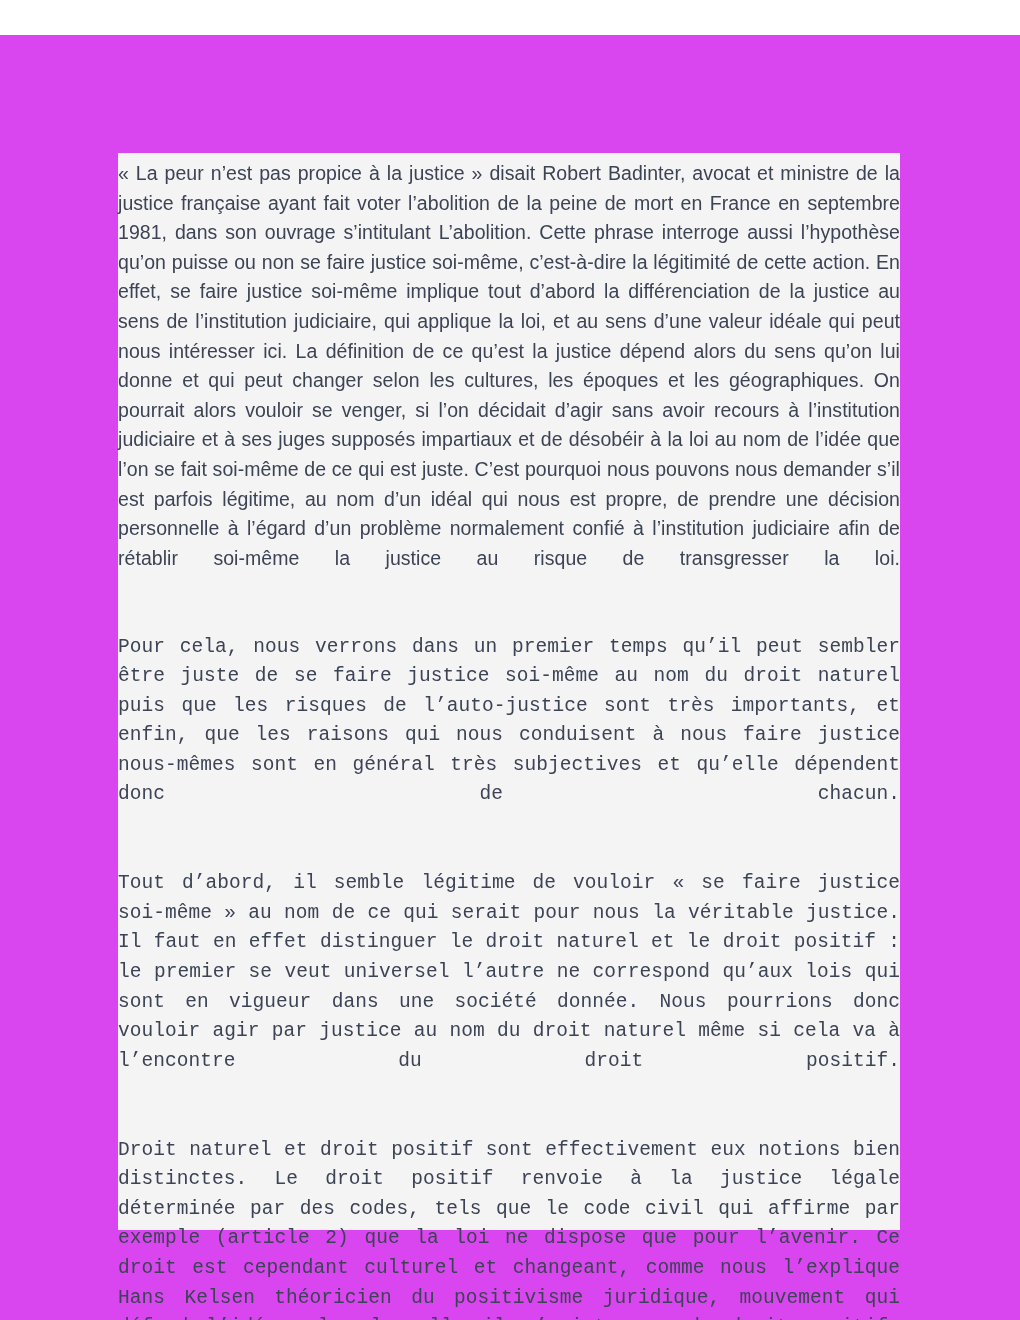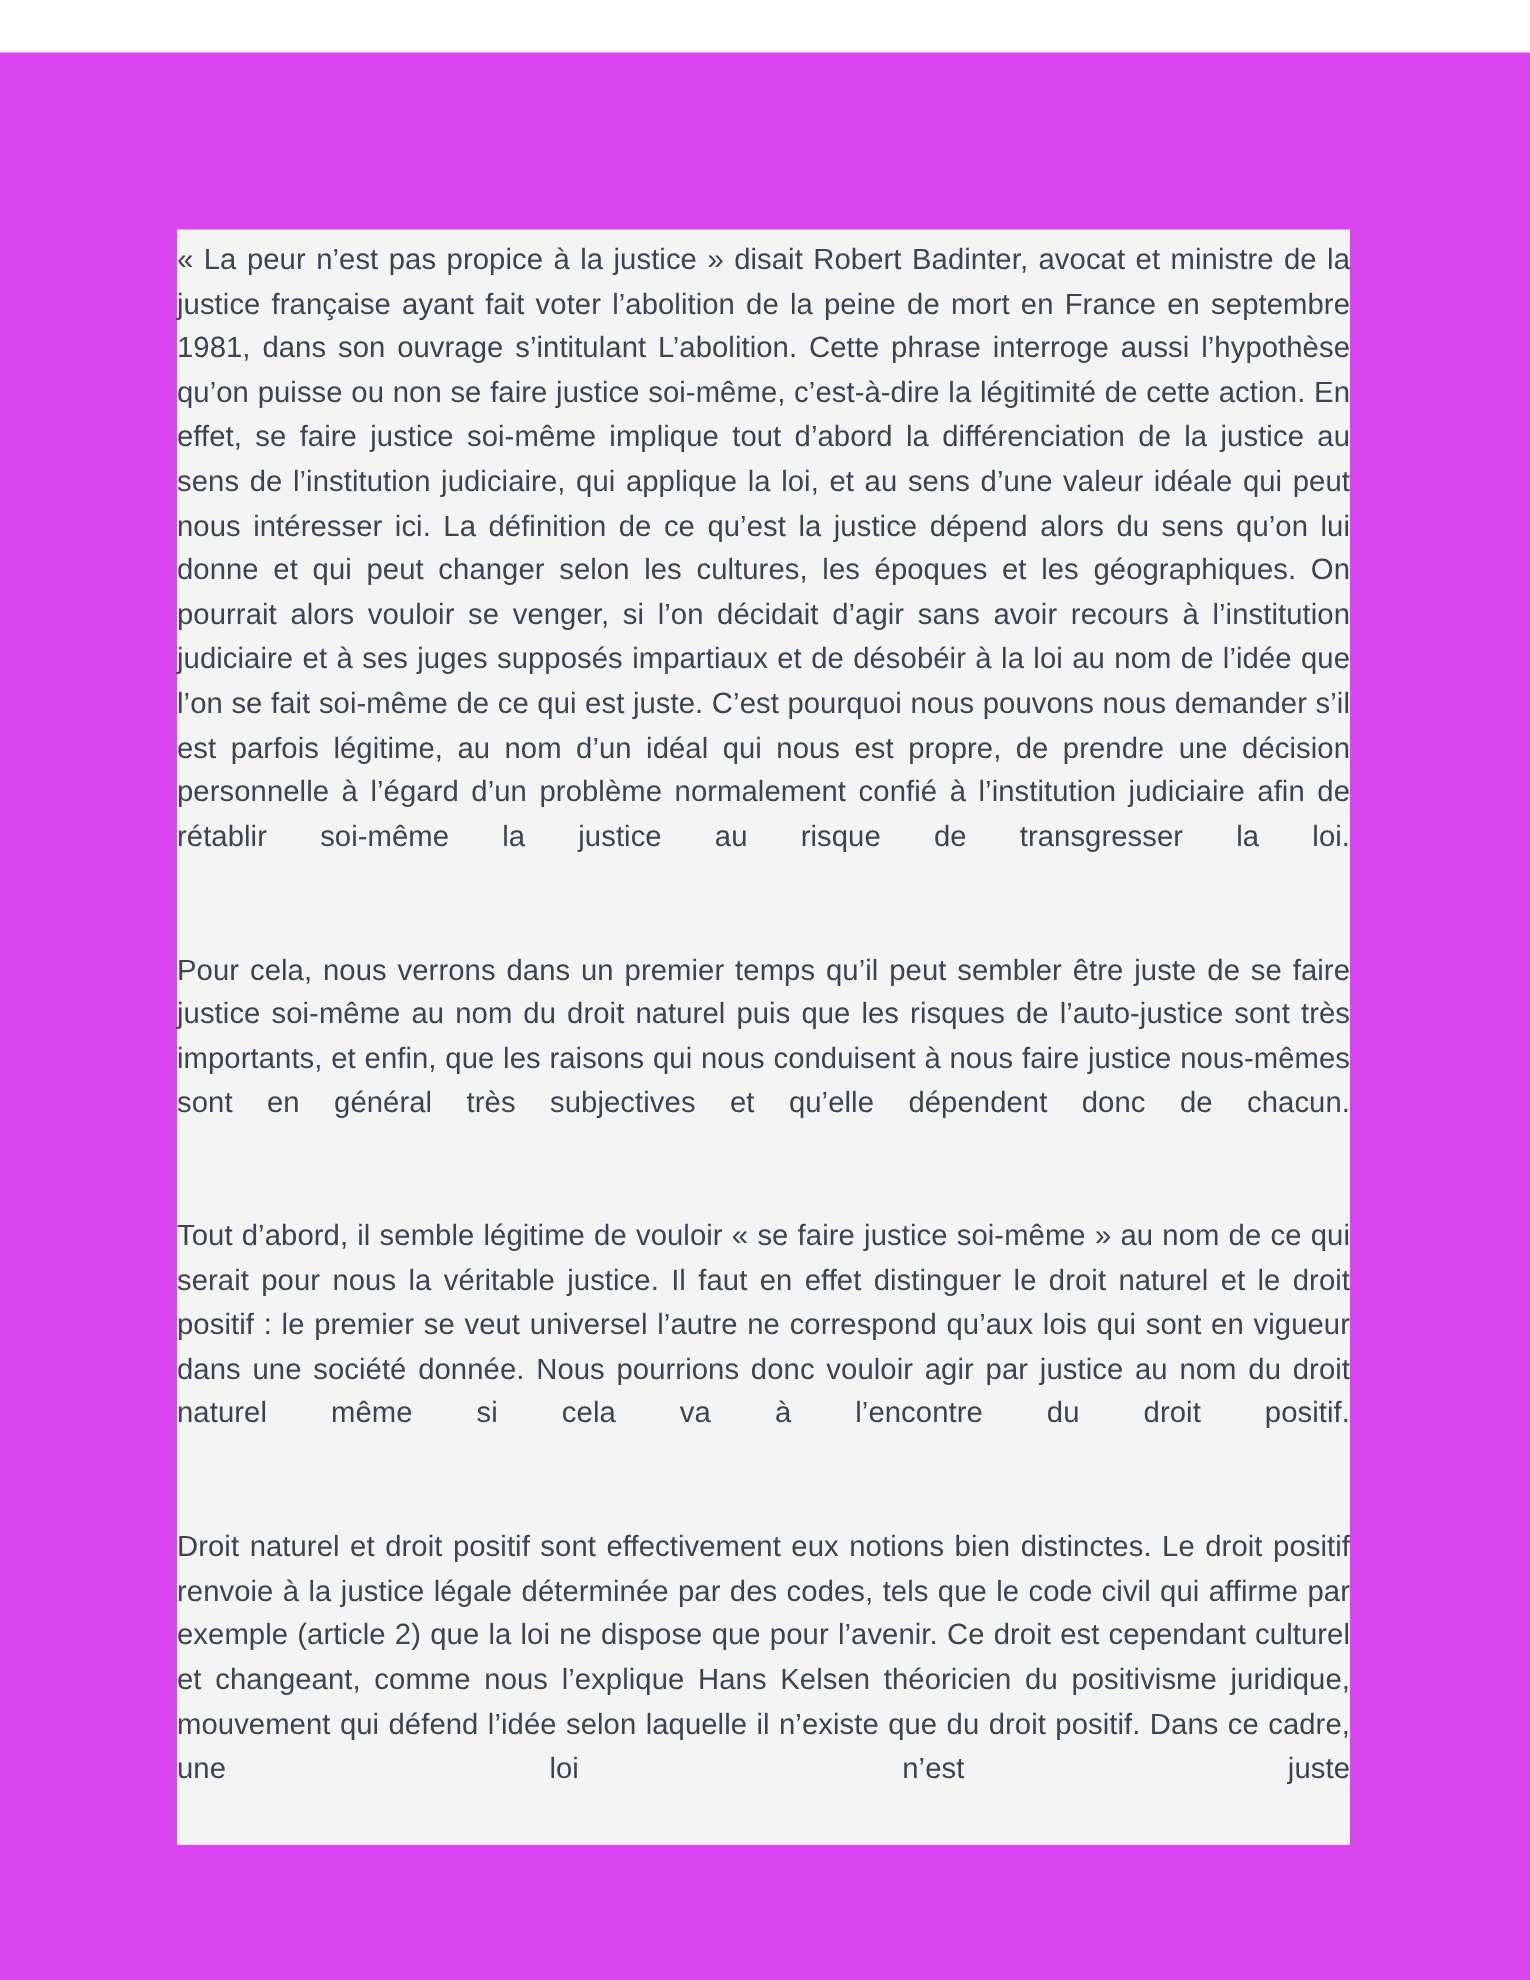--- a/index.html
+++ b/index.html
@@ -46,20 +46,21 @@
     text-align: justify;
     text-justify: inter-word;
     -webkit-hyphens: none;
     hyphens: none;
     letter-spacing: 0.05px;
     word-spacing: 0px;
   }
 
   .doc-paragraph + .doc-paragraph {
     margin-top: 29.6px;
+    font-family: Liberation Mono, monospace;
   }
 
   
   .doc-paragraph::after {
     content: "";
     display: inline-block;
     width: 100%;
   }
 </style>
 </head>

